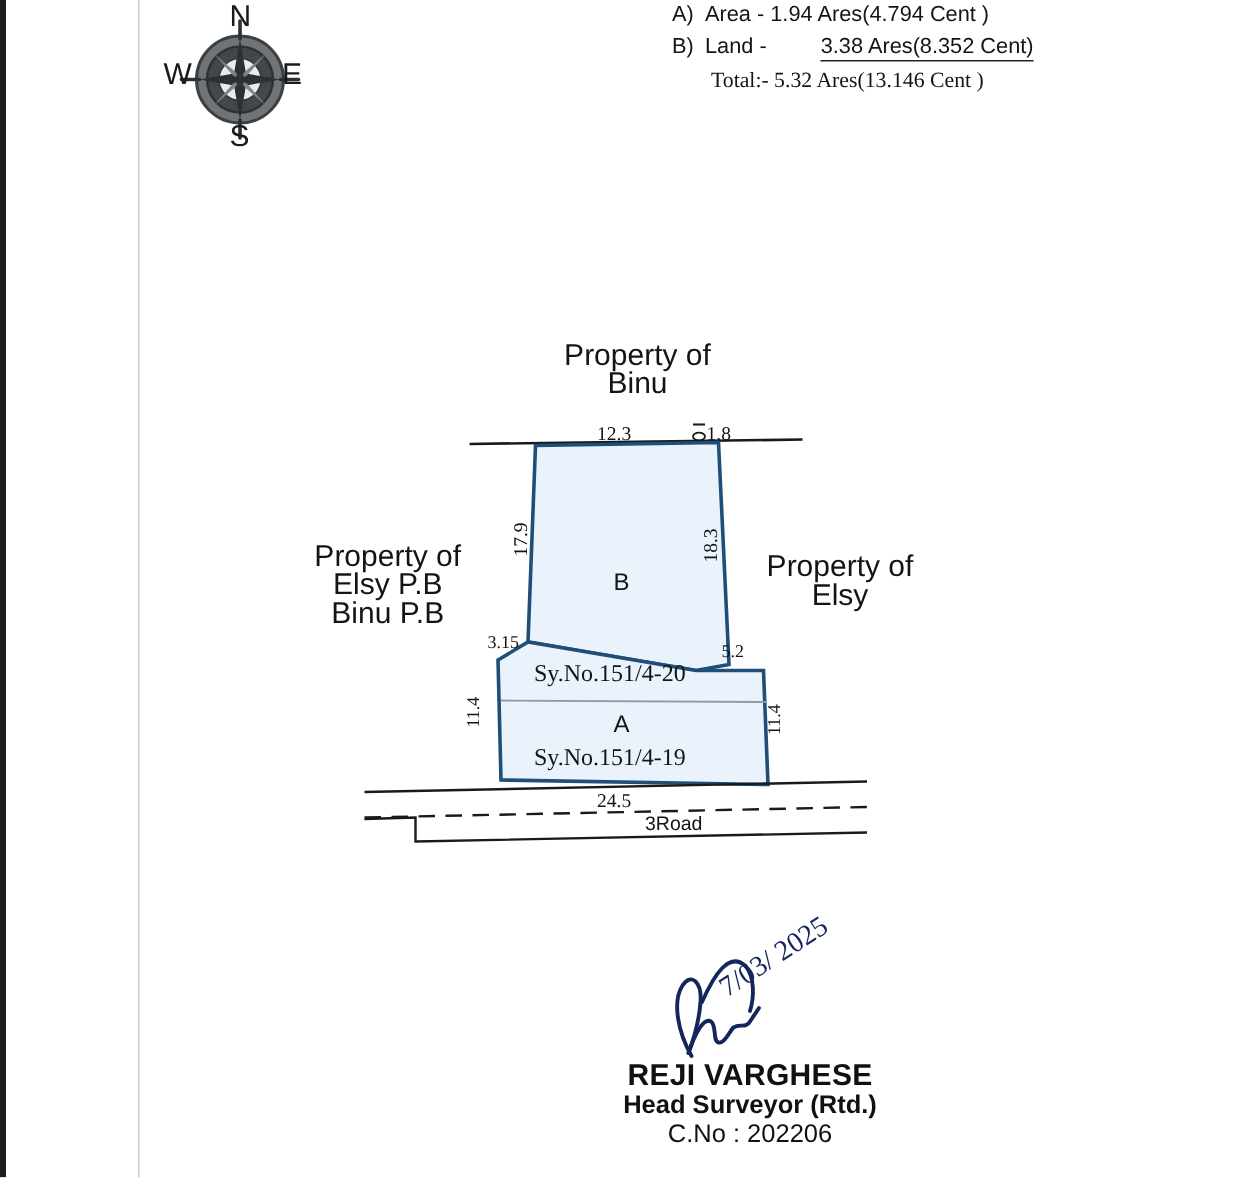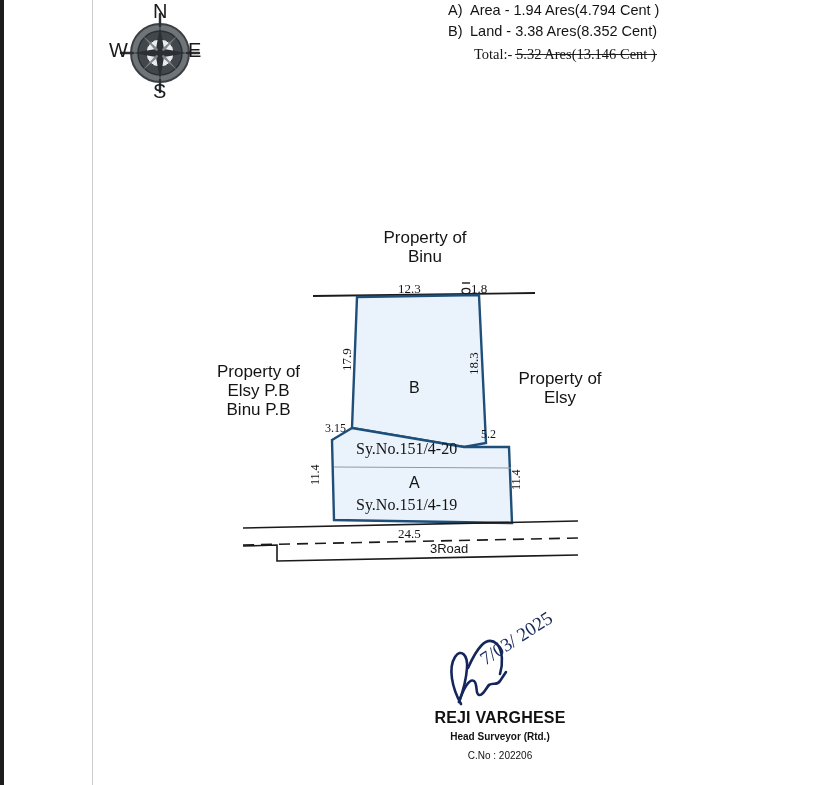--- a/index.html
+++ b/index.html
@@ -55,55 +55,56 @@
   }
   .area-row {
     font-size: 14.5px;
     line-height: 21px;
     white-space: nowrap;
     color: #141414;
   }
   .area-row .lbl { display: inline-block; width: 22px; }
   .area-b-val {
     border-bottom: 1.4px solid #222;
-    padding-bottom: 15px;
+    padding-bottom: 1px;
+    margin-left: 32px;
   }
   .area-total { padding-left: 26px; margin-top: 2px; font-family: Liberation Serif, serif; }
 
   
   #plan {
     position: absolute;
     left: 0; top: 0;
     width: 828px; height: 785px;
   }
   .nb-label {
     position: absolute;
-    font-size: 17px;
+    font-size: 20px;
     line-height: 19px;
     text-align: center;
     color: #141414;
   }
   #nb-top  { left: 360px; top: 228px; width: 130px; }
   #nb-left { left: 196px; top: 362px; width: 125px; }
   #nb-right{ left: 505px; top: 369px; width: 110px; }
 
   
   #sign-block {
     position: absolute;
     left: 330px; top: 708px;
     width: 340px;
     text-align: center;
   }
   .sign-line {
-    font-size: 10px;
+    font-size: 17px;
     font-weight: bold;
     line-height: 19px;
     color: #111;
   }
-  #sign-name { font-size: 16px; letter-spacing: .2px; }
+  #sign-name { font-size: 20px; letter-spacing: .2px; }
   #sign-cno { font-weight: normal; }
   #sig-date {
     position: absolute;
     left: 488px; top: 648px;
     font-family: "Liberation Serif", serif;
     font-size: 19px;
     color: #15265c;
     transform: rotate(-33deg);
     transform-origin: left bottom;
     white-space: nowrap;

